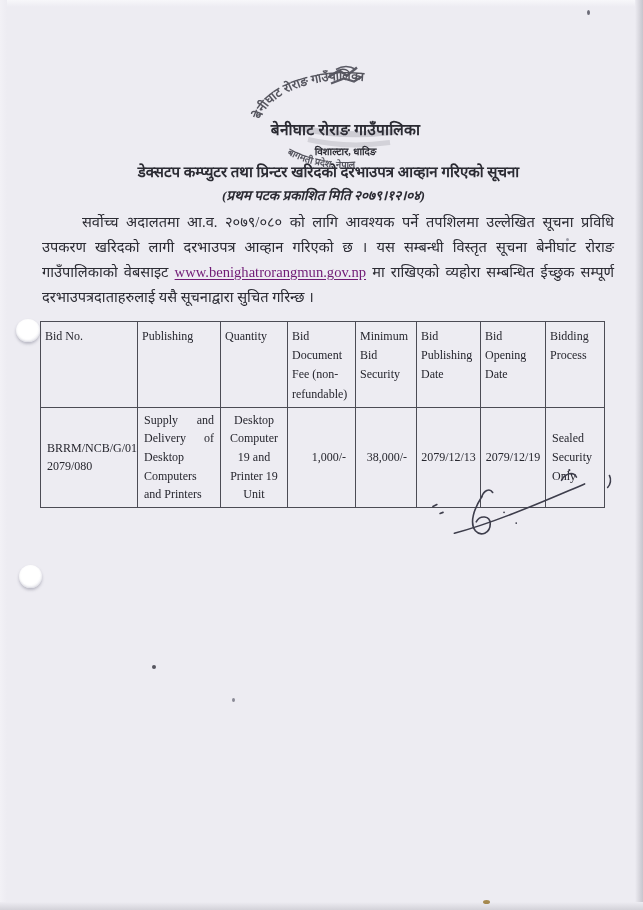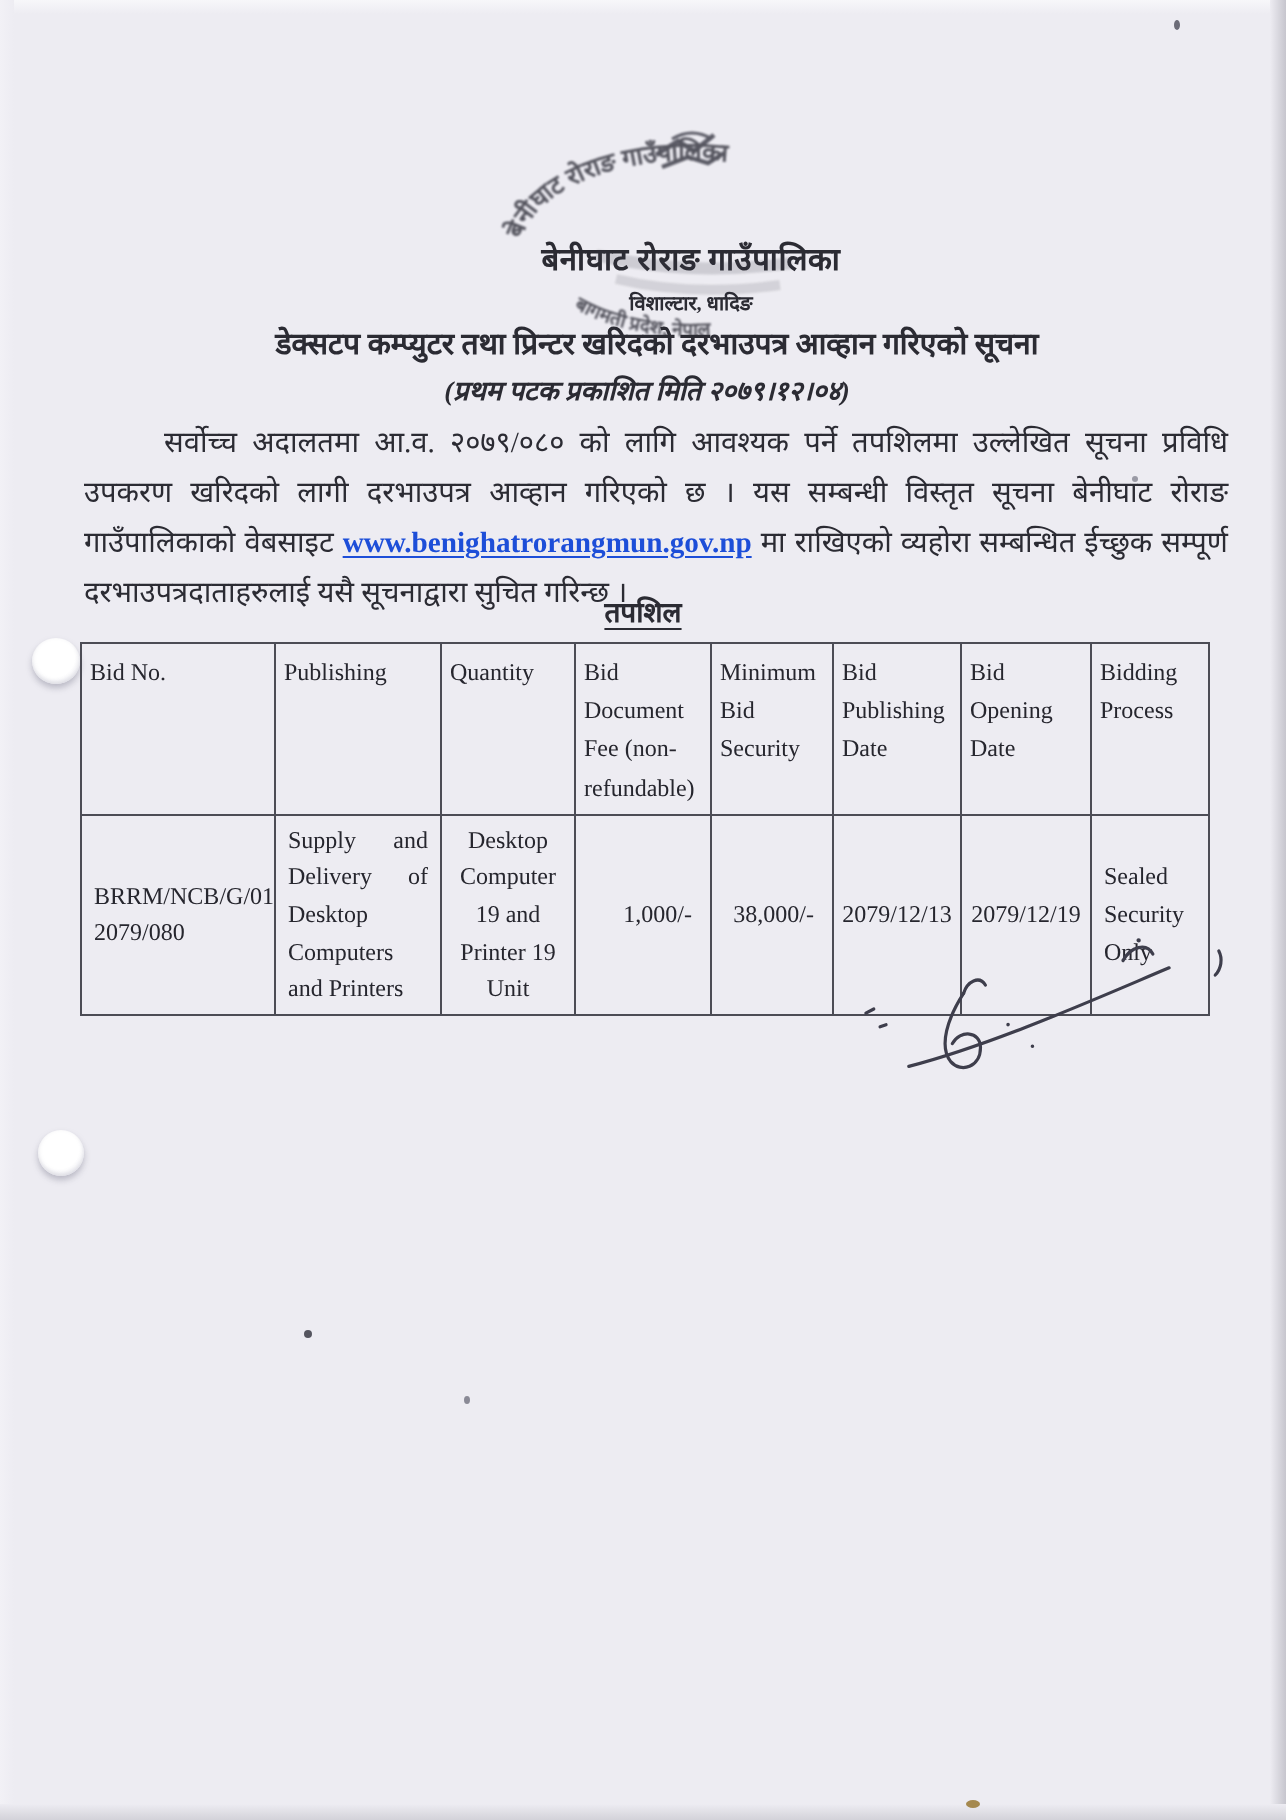--- a/index.html
+++ b/index.html
@@ -57,22 +57,22 @@
     font-size:13.5px; font-weight:bold; font-style:italic;
   }
 
   .body-para {
     position:absolute; top:210px; left:42px; width:572px;
     font-size:14.6px; line-height:25px;
     text-align:justify; text-indent:40px;
   }
   .url {
     font-family:"Liberation Serif","DejaVu Serif",serif;
-    font-weight:bold; text-decoration:underline; text-underline-offset:2px;
-    color:#1d4ed8;
+    font-weight:normal; text-decoration:underline; text-underline-offset:2px;
+    color:#701a75;
   }
 
   .table-label {
     position:absolute; top:296px; left:0; width:100%;
     text-align:center; box-sizing:border-box;
     font-size:14px; font-weight:bold;
     text-decoration:underline; text-underline-offset:3px;
   }
 
   table.bid-table {
@@ -137,21 +137,20 @@
     <text font-size="9.5">
       <textPath href="#arcBottom" startOffset="14">बागमती प्रदेश, नेपाल</textPath>
     </text>
   </svg>
 
   <div class="notice-title">डेक्सटप कम्प्युटर तथा प्रिन्टर खरिदको दरभाउपत्र आव्हान गरिएको सूचना</div>
   <div class="publish-line">(प्रथम पटक प्रकाशित मिति २०७९।१२।०४)</div>
 
   <div class="body-para"><span>सर्वोच्च अदालतमा आ.व. २०७९/०८० को लागि आवश्यक पर्ने तपशिलमा उल्लेखित सूचना प्रविधि उपकरण खरिदको लागी दरभाउपत्र आव्हान गरिएको छ । यस सम्बन्धी विस्तृत सूचना बेनीघाट रोराङ गाउँपालिकाको वेबसाइट </span><span class="url">www.benighatrorangmun.gov.np</span><span> मा राखिएको व्यहोरा सम्बन्धित ईच्छुक सम्पूर्ण दरभाउपत्रदाताहरुलाई यसै सूचनाद्वारा सुचित गरिन्छ ।</span></div>
 
-  <div class="table-label">तपशिल</div>
 
   <table class="bid-table">
     <colgroup>
       <col style="width:97px">
         <col style="width:83px">
         <col style="width:67px">
         <col style="width:68px">
       <col style="width:61px">
         <col style="width:64px">
         <col style="width:65px">

